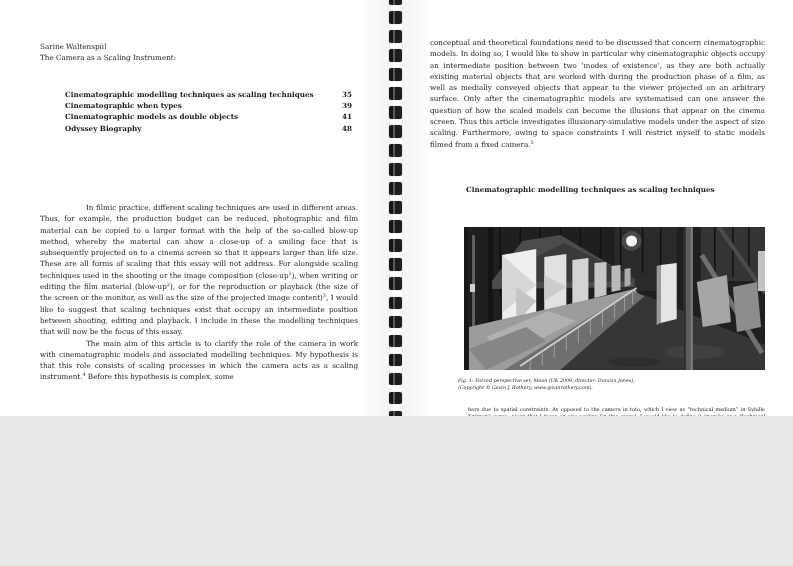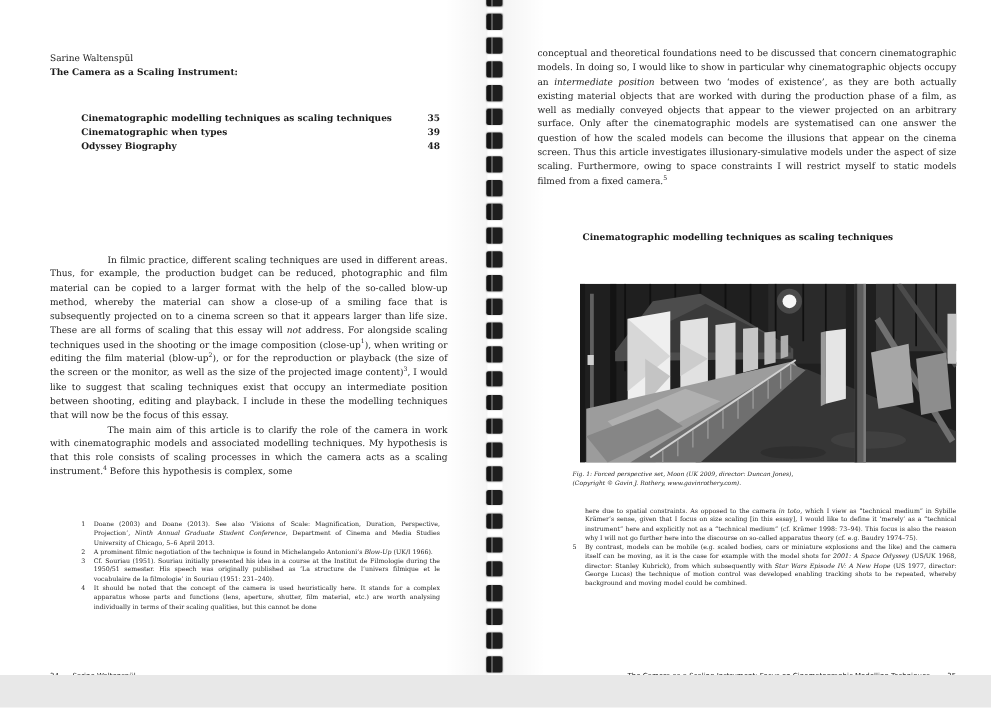--- a/index.html
+++ b/index.html
@@ -1,37 +1,37 @@
 <!DOCTYPE html>
 <html><head>
 <meta charset="utf-8">
 <style>
   html,body{margin:0;padding:0;}
   body{background:#e8e8e8;font-family:"DejaVu Serif","Liberation Serif",serif;}
-  .spread{position:relative;width:793px;height:540px;background:#ffffff;overflow:hidden;
+  .spread{position:relative;width:793px;height:416px;background:#ffffff;overflow:hidden;
           color:#1c1c1c;-webkit-font-smoothing:antialiased;}
   
   .gutter-shadow-left{position:absolute;top:0;left:356px;width:34px;height:566px;
       background:linear-gradient(to right,rgba(0,0,0,0),rgba(0,0,0,0.045));}
   .gutter-shadow-right{position:absolute;top:0;left:402px;width:34px;height:566px;
       background:linear-gradient(to left,rgba(0,0,0,0),rgba(0,0,0,0.045));}
   
   .binding{position:absolute;left:389px;top:-8px;width:13px;height:590px;
       display:flex;flex-direction:column;}
   .binding span{display:block;width:13px;height:13px;margin-bottom:6.3px;border-radius:2px;
       background:linear-gradient(to right,#141414 0 4px,#5a5a5a 4px 5.5px,#1e1e1e 5.5px 13px);
       box-shadow:0 0 1px rgba(0,0,0,.5);}
   
-  .i{font-style:italic;}
+  .i{}
   .sup{vertical-align:super;font-size:68%;line-height:0;}
   
   .page-left{position:absolute;left:40px;top:0;width:318px;height:566px;}
   .head{position:absolute;top:41px;left:0;width:318px;font-size:7.2px;line-height:11px;}
   .head .author{font-weight:normal;}
-  .head .t{font-weight:bold;}
+  .head .t{font-weight:normal;}
   .toc{position:absolute;top:89px;left:25px;width:287px;font-size:7.2px;font-weight:bold;}
   .toc-row{display:flex;justify-content:space-between;line-height:11.2px;}
   .body-text{font-size:7.2px;line-height:11.3px;text-align:justify;}
   .body-left{position:absolute;top:202px;left:0;width:318px;}
   .body-left p{margin:0;text-indent:46px;}
   .fn{font-size:5px;line-height:7.3px;text-align:justify;}
   .fn-block-left{position:absolute;top:417px;left:25px;width:287px;}
   .fn-row{display:flex;}
   .fn-num{width:10px;flex:0 0 10px;}
   .fn-body{flex:1;}
@@ -101,20 +101,24 @@
     </div>
 
     <div class="toc">
       <div class="toc-row">
         <span>Cinematographic modelling techniques as scaling techniques</span>
         <span>35</span>
       </div>
       <div class="toc-row">
         <span>Cinematographic when types</span>
         <span>39</span>
+      </div>
+      <div class="toc-row">
+        <span>Cinematographic models as double objects</span>
+        <span>41</span>
       </div>
       <div class="toc-row">
         <span>Odyssey Biography</span>
         <span>48</span>
       </div>
     </div>
 
     <div class="body-left body-text">
       <p><span>In filmic practice, different scaling techniques are used in different areas. Thus, for example, the production budget can be reduced, photographic and film material can be copied to a larger format with the help of the so-called blow-up method, whereby the material can show a close-up of a smiling face that is subsequently projected on to a cinema screen so that it appears larger than life size. These are all forms of scaling that this essay will </span><span class="i">not</span><span> address. For alongside scaling techniques used in the shooting or the image composition (close-up</span><span class="sup">1</span><span>), when writing or editing the film material (blow-up</span><span class="sup">2</span><span>), or for the reproduction or playback (the size of the screen or the monitor, as well as the size of the projected image content)</span><span class="sup">3</span><span>, I would like to suggest that scaling techniques exist that occupy an intermediate position between shooting, editing and playback. I include in these the modelling techniques that will now be the focus of this essay.</span></p>
       <p><span>The main aim of this article is to clarify the role of the camera in work with cinematographic models and associated modelling techniques. My hypothesis is that this role consists of scaling processes in which the camera acts as a scaling instrument.</span><span class="sup">4</span><span> Before this hypothesis is complex, some</span></p>

